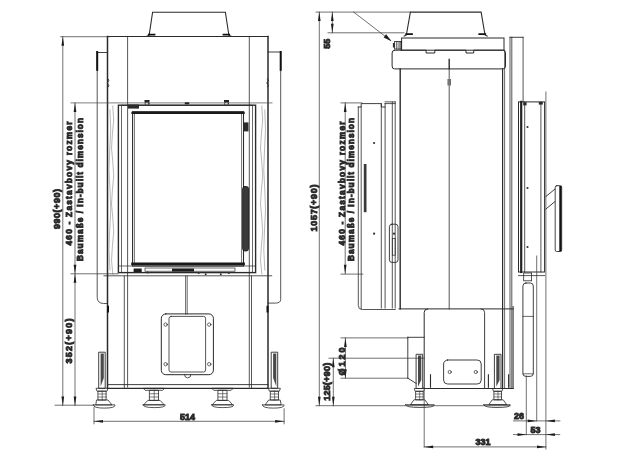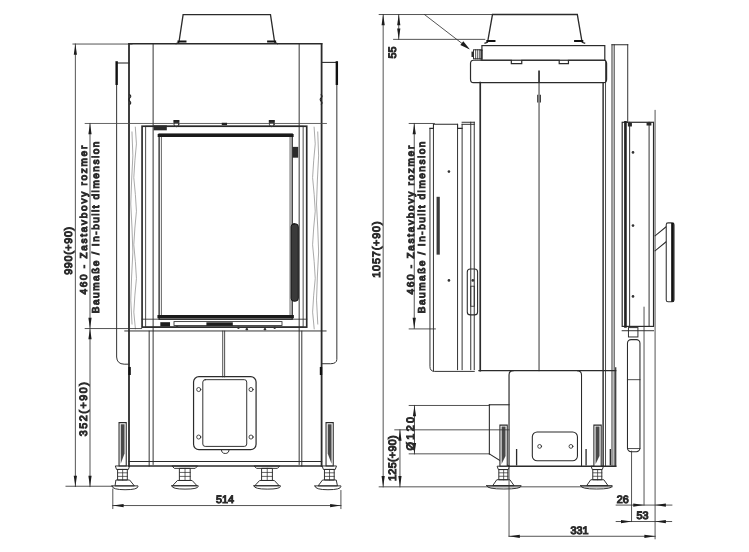--- a/index.html
+++ b/index.html
@@ -1,16 +1,16 @@
 <!DOCTYPE html>
 <html><head>
 <meta charset="utf-8">
 <style>
 html,body{margin:0;padding:0;background:#fff;}
-#page{width:624px;height:460px;position:relative;background:#fff;overflow:hidden;}
+#page{width:624px;height:460px;position:relative;background:#fff;overflow:hidden;font-weight:bold;}
 svg{position:absolute;top:0;left:0;}
 text{font-family:"Liberation Sans",sans-serif;fill:#1c1c1c;}
 .t8{font-size:9px;}
 .t7{font-size:8.3px;}
 </style>
 </head>
 <body>
 <div id="page">
 <svg width="624" height="460" viewBox="0 0 624 460" fill="none" stroke-linecap="square">
 <g stroke="#2b2b2b" stroke-width="0.9">

